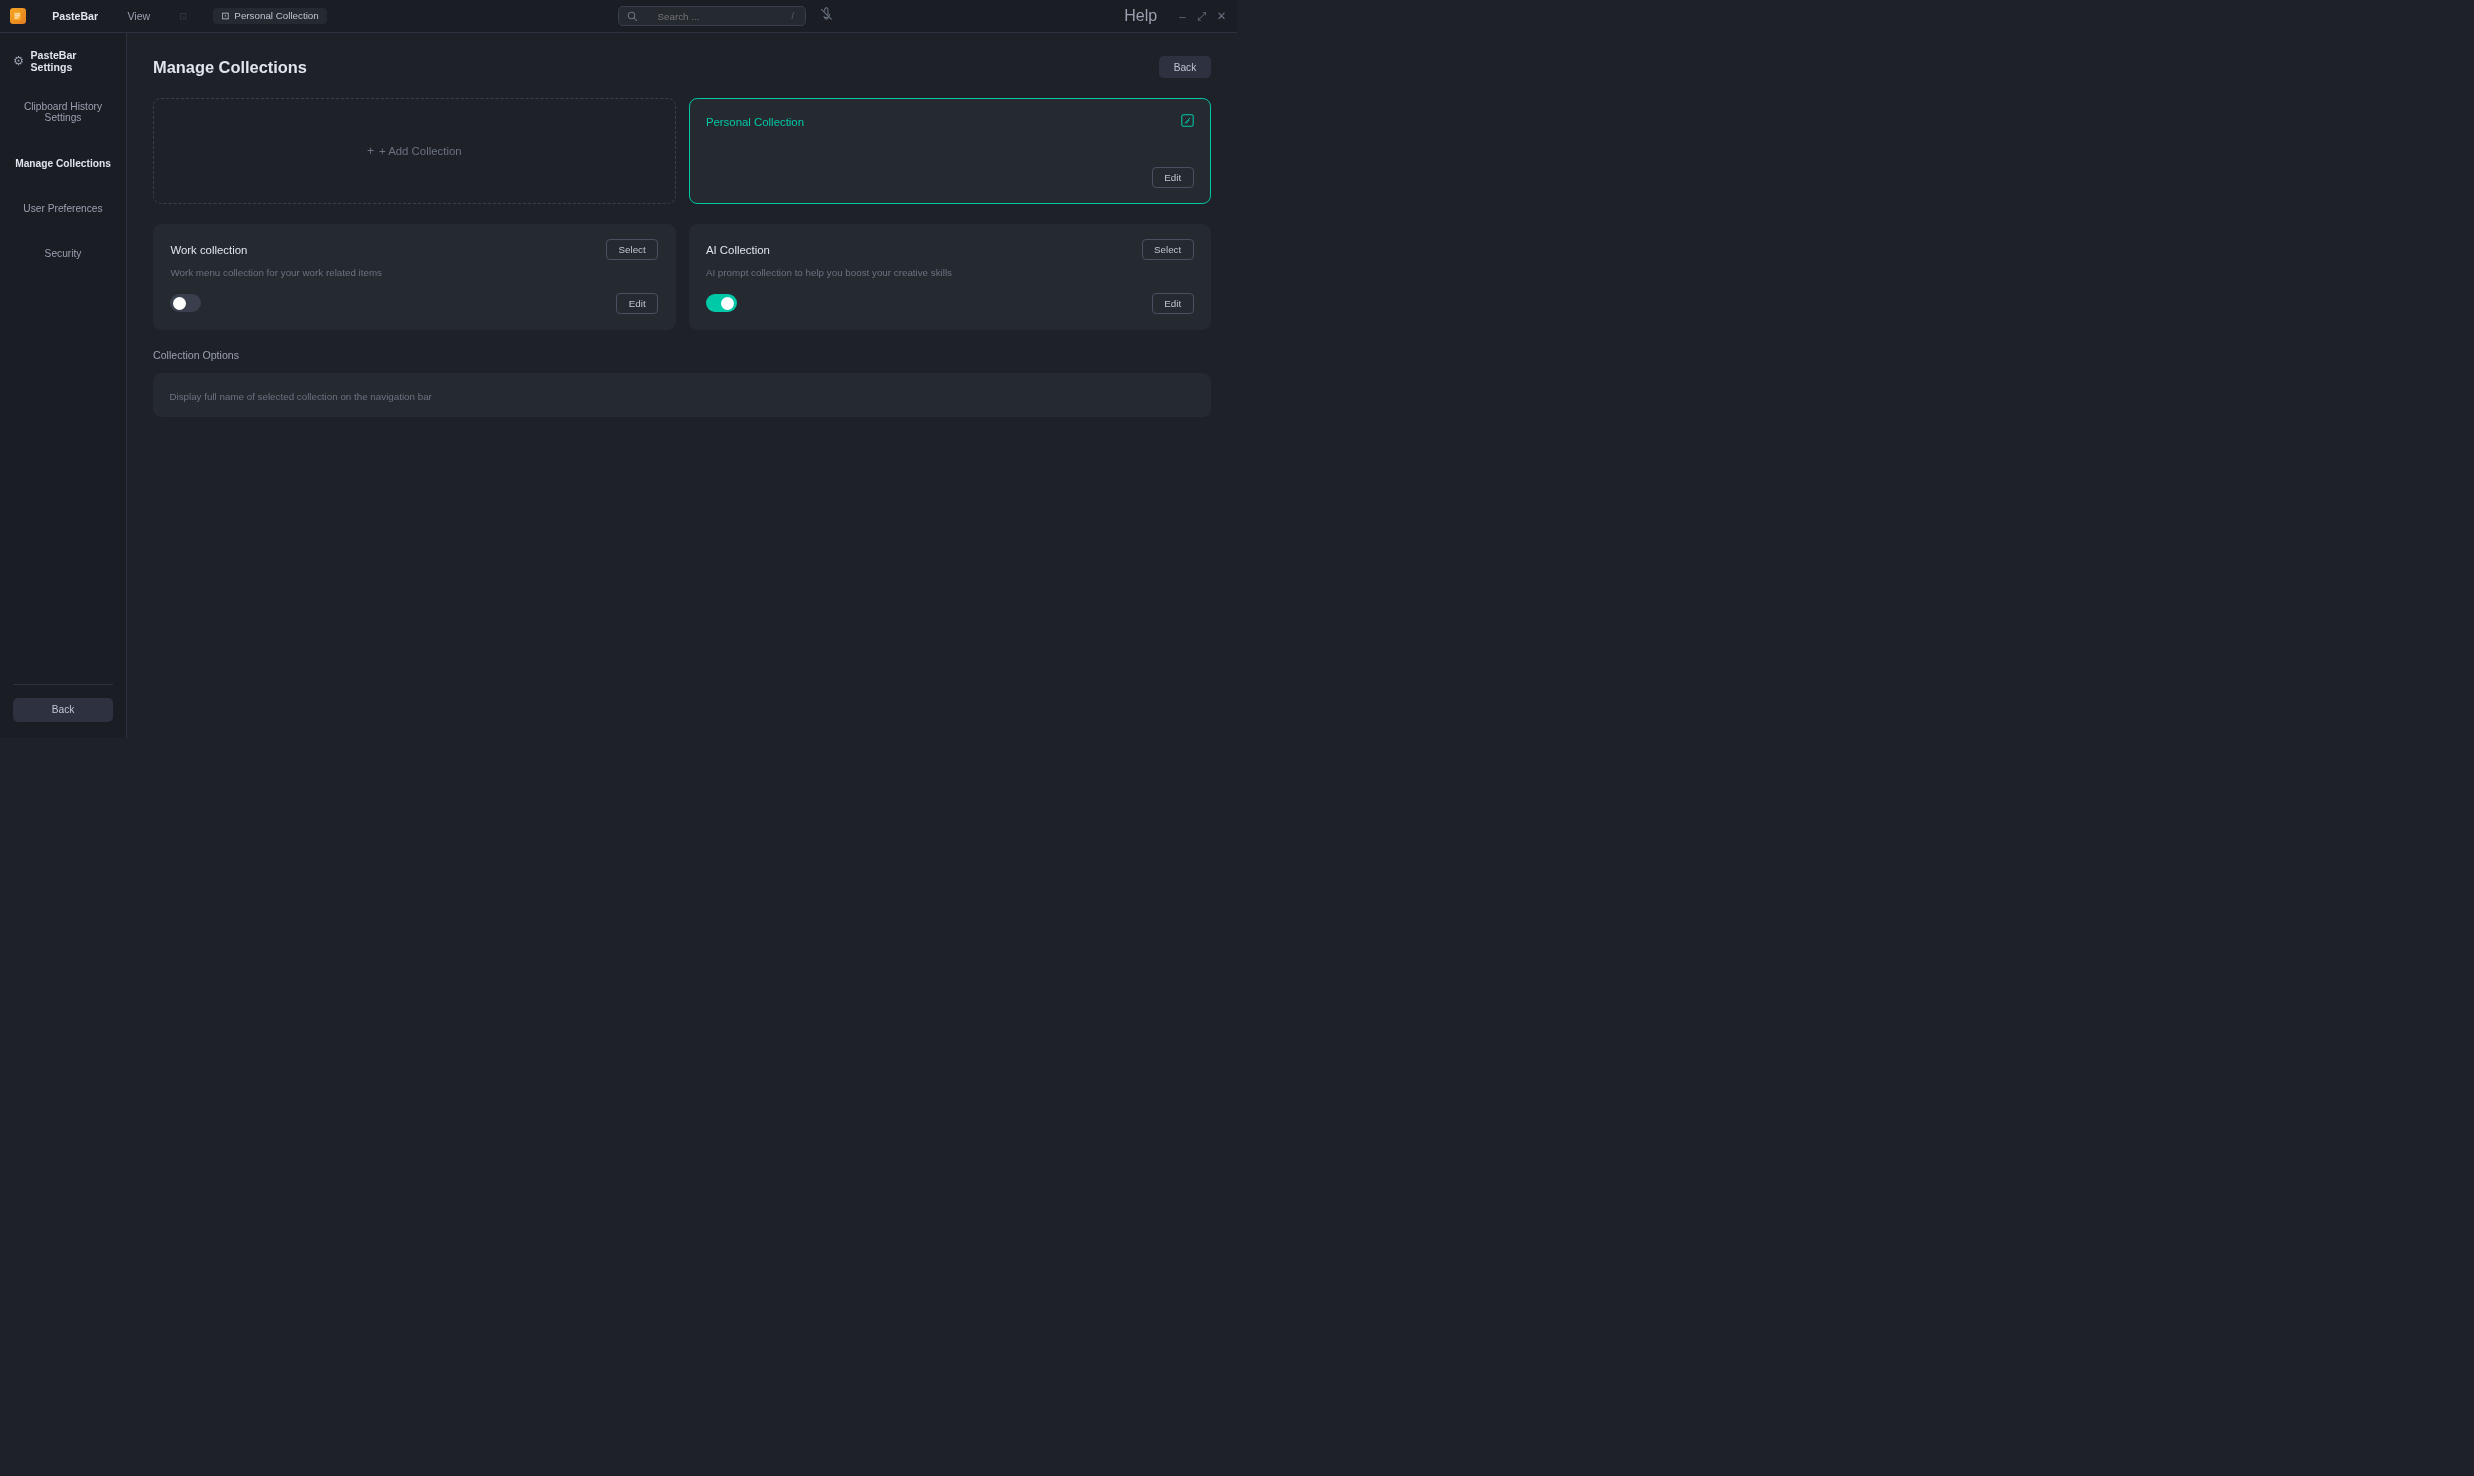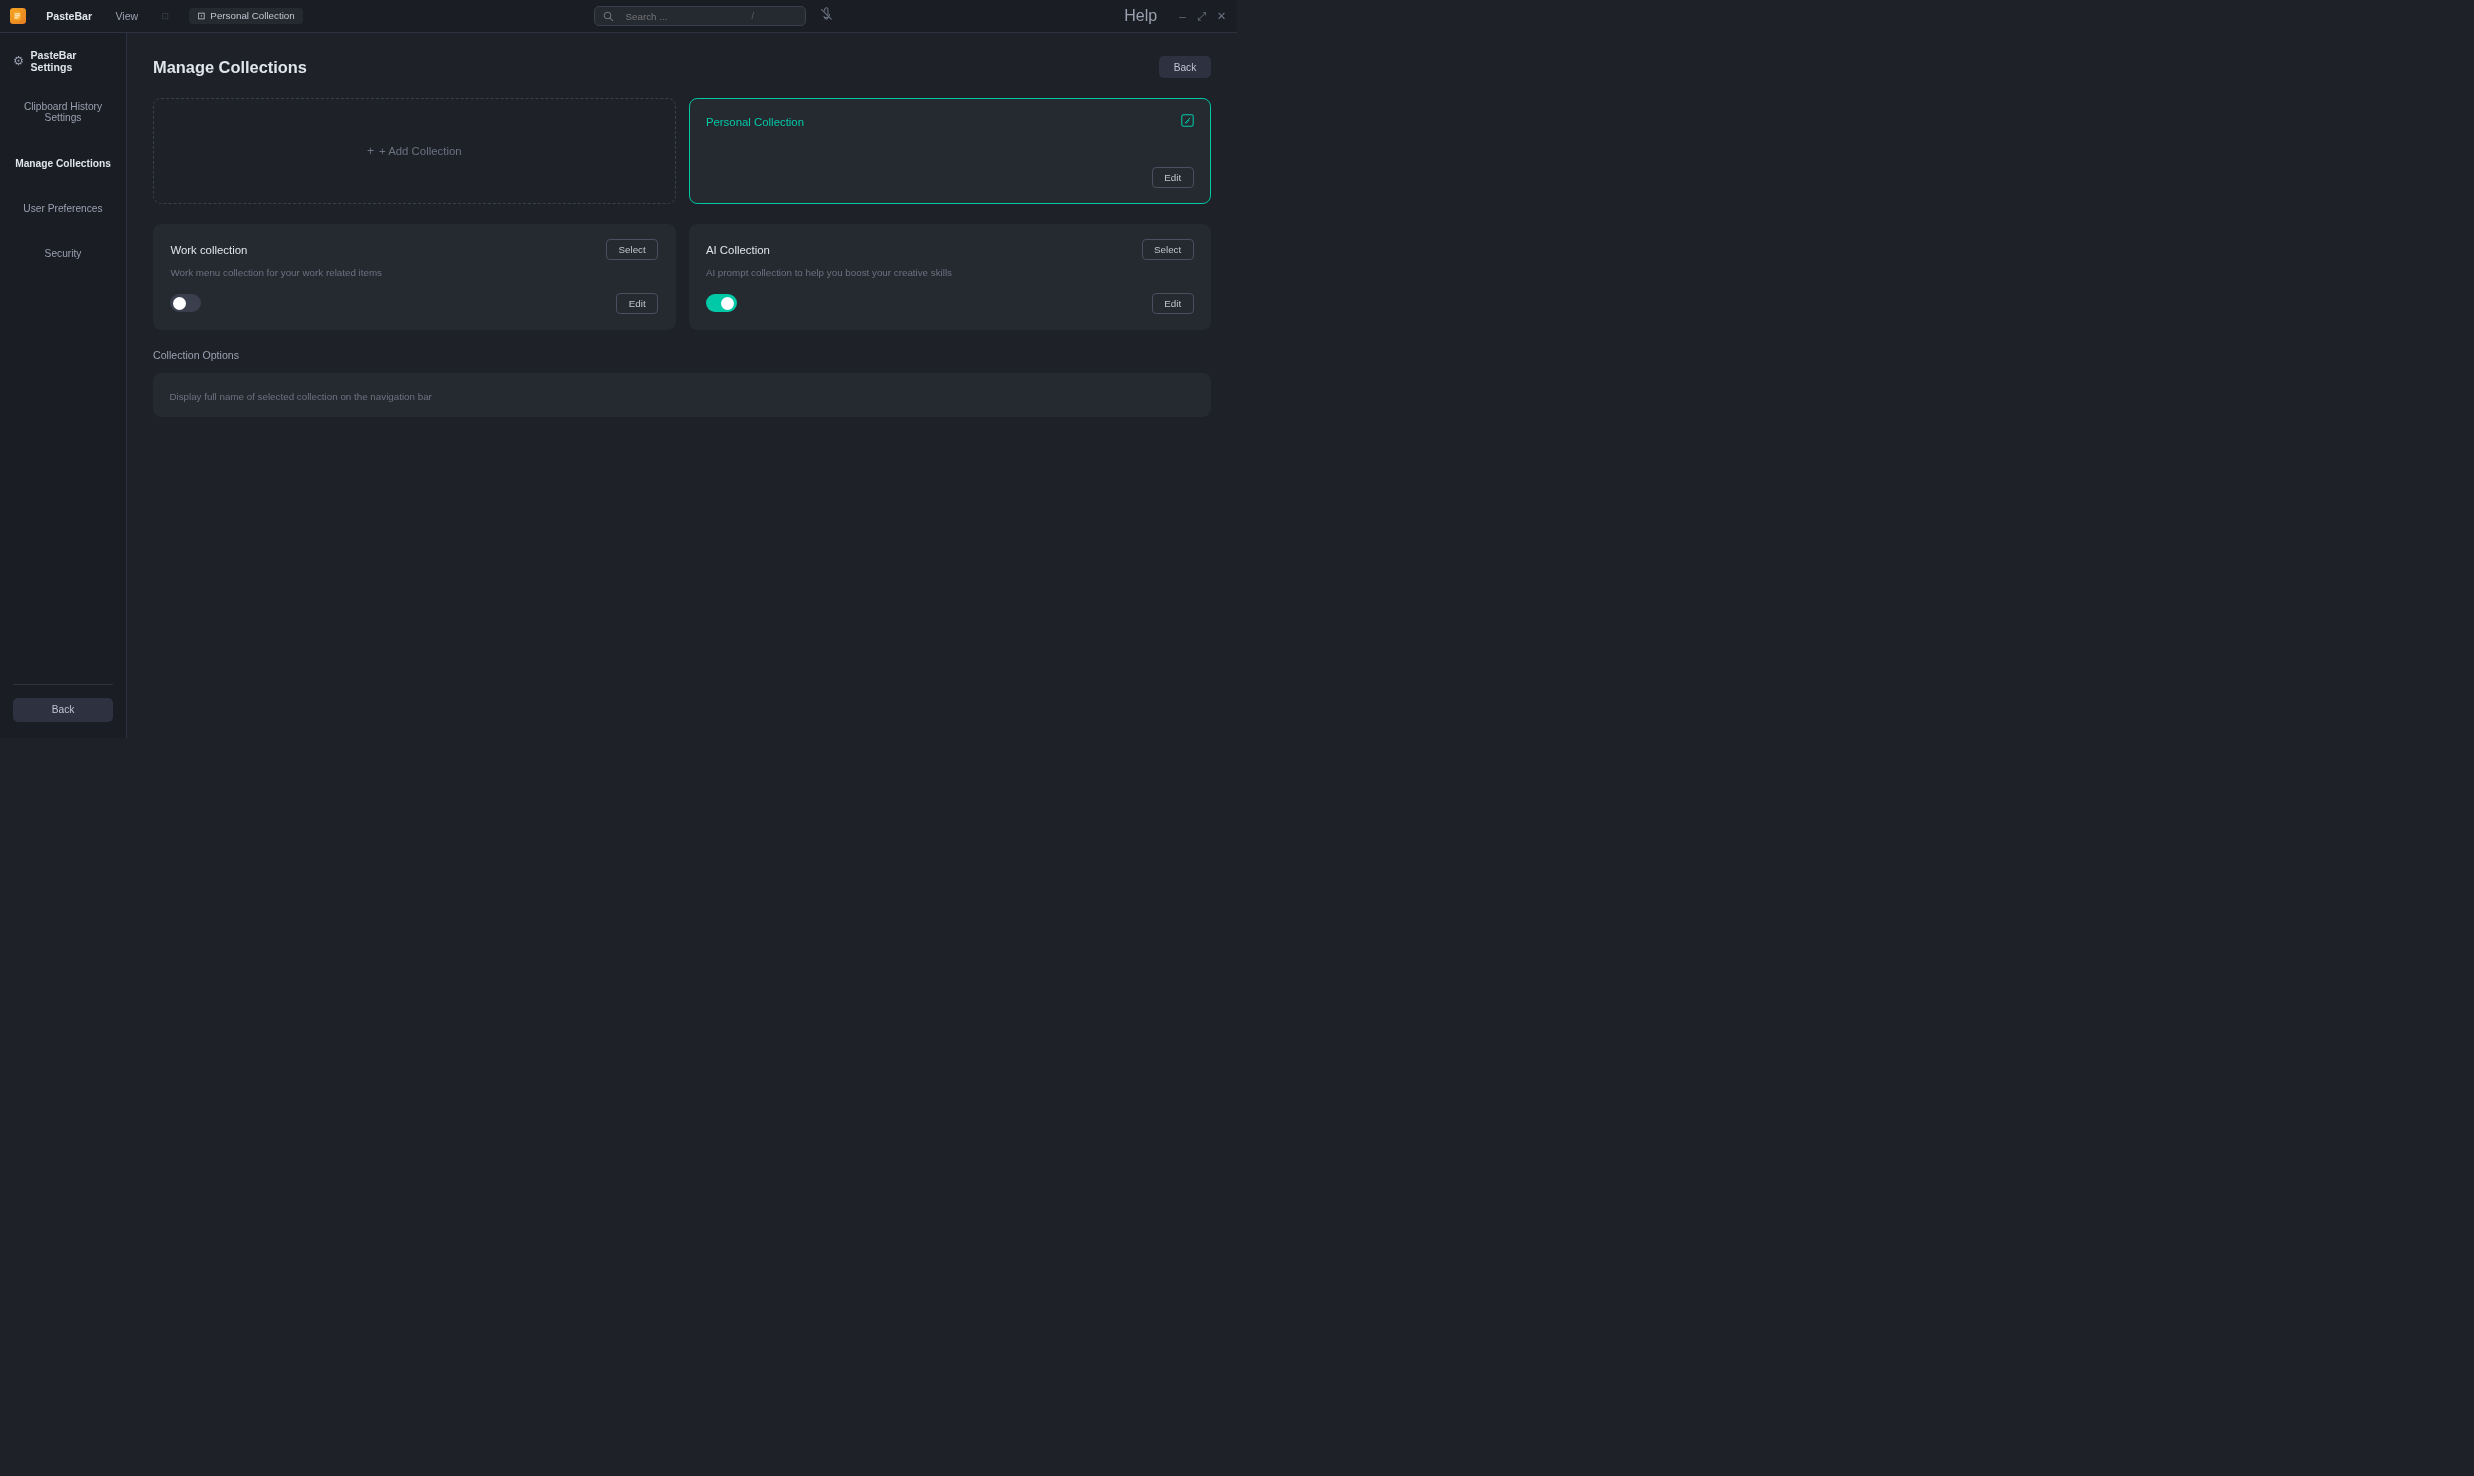--- a/index.html
+++ b/index.html
@@ -20,21 +20,21 @@
       background: #1a1d23;
       height: 33px;
       padding: 0 9.8px;
       border-bottom: 0.8px solid #2e3240;
       gap: 13px;
       flex-shrink: 0;
     }
     .titlebar-left {
       display: flex;
       align-items: center;
-      gap: 20px;
+      gap: 26px;
     }
     .app-logo {
       width: 16.4px;
       height: 16.4px;
       background: linear-gradient(135deg, #f5a623, #e67e22);
       border-radius: 3.3px;
       display: flex;
       align-items: center;
       justify-content: center;
       font-size: 9px;
@@ -74,22 +74,22 @@
       justify-content: center;
       gap: 13px;
     }
     .search-box {
       display: flex;
       align-items: center;
       background: #252930;
       border: 0.8px solid #3a3f4e;
       border-radius: 4.9px;
       padding: 3.3px 8.2px;
-      gap: 12px;
-      width: 212px;
+      gap: 20px;
+      width: 188px;
     }
     .search-box input {
       background: transparent;
       border: none;
       outline: none;
       color: #9aa0b0;
       font-size: 9.8px;
       width: 114px;
     }
     .search-icon-svg { color: #6b7280; }

